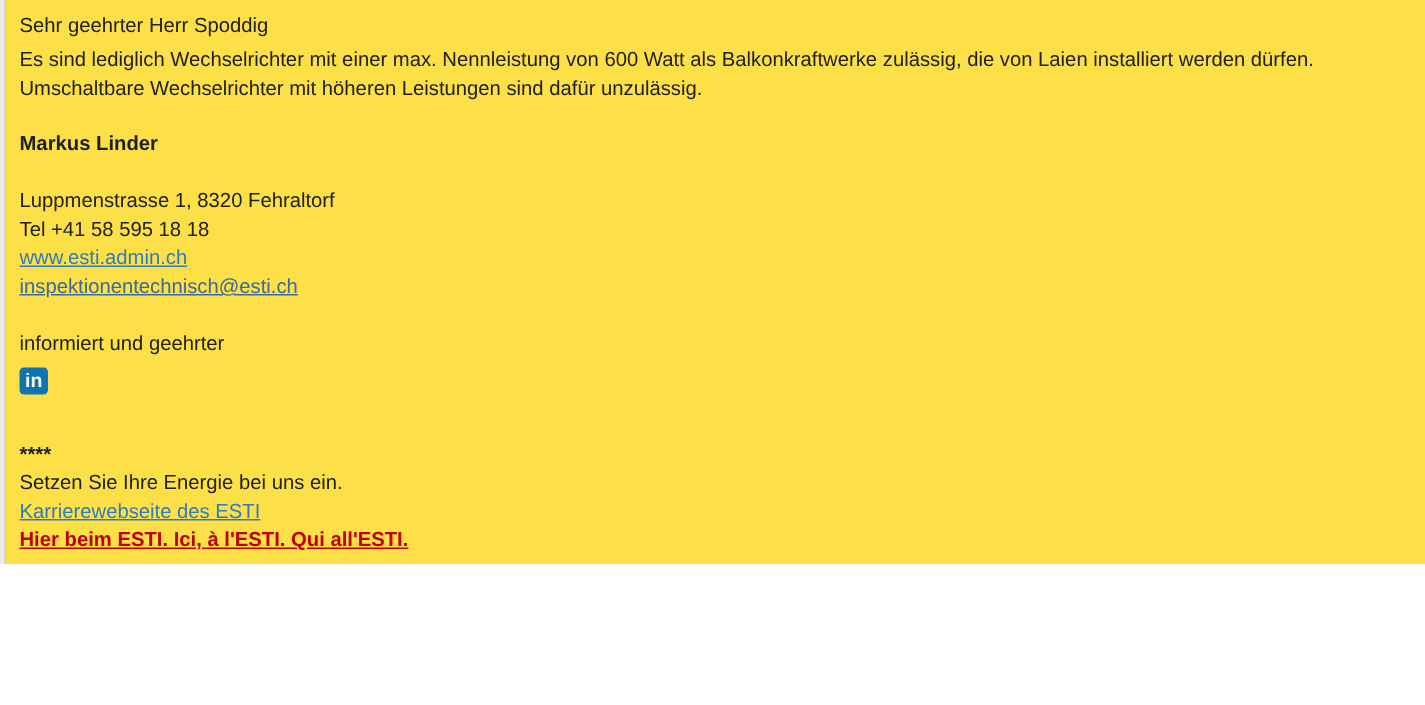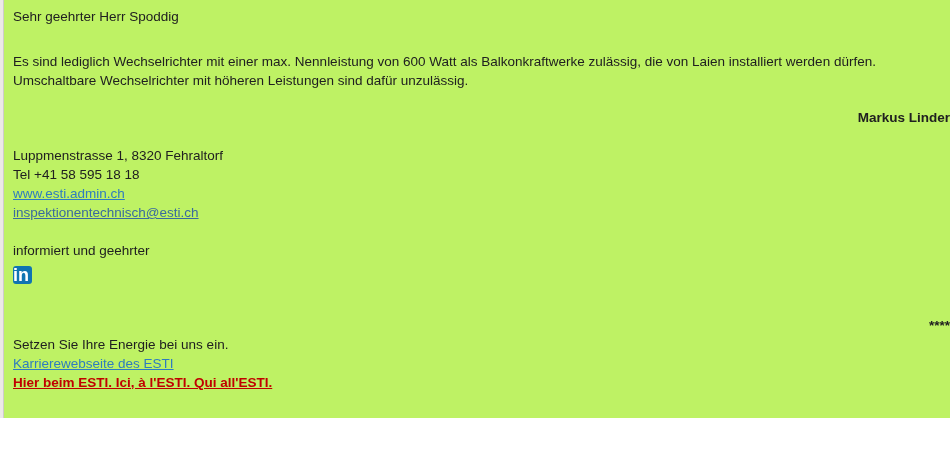--- a/index.html
+++ b/index.html
@@ -1,22 +1,22 @@
 <!DOCTYPE html>
 <html><head>
 <meta charset="utf-8">
 <style>
   * { box-sizing: border-box; }
   html, body { margin: 0; padding: 0; background: #ffffff; }
 
   .page {
     position: relative;
     width: 950px;
-    height: 418px;
-    background: #bef264;
+    height: 376px;
+    background: #fde047;
     overflow: hidden;
     font-family: "Liberation Sans", sans-serif;
     font-size: 13.5px;
     line-height: 19px;
     color: #202020;
   }
 
   .left-strip {
     position: absolute;
     left: 0; top: 0;
@@ -24,23 +24,23 @@
     background: #ece9e7;
     border-right: 1px solid #cfccc9;
   }
 
   .content {
     position: absolute;
     left: 13px; top: 7px; right: 0;
   }
 
   .line { height: 19px; white-space: nowrap; }
-  .bold { font-weight: bold; text-align: right; }
+  .bold { font-weight: bold; }
 
-  .gap15 { margin-top: 26px; }
+  .gap15 { margin-top: 4px; }
   .gap18 { margin-top: 18px; }
   .gap19 { margin-top: 19px; }
   .gap30 { margin-top: 30px; }
   .gap42 { margin-top: 42px; }
   .gap6  { margin-top: 6px; }
 
   a.link {
     color: #2e7cbf;
     text-decoration: underline;
     cursor: pointer;
@@ -54,23 +54,23 @@
     cursor: pointer;
   }
 
   .linkedin-btn {
     display: inline-block;
     width: 19px; height: 18px;
     background: #1074b2;
     border-radius: 3px;
     color: #ffffff;
     font-weight: bold;
-    font-size: 18px;
+    font-size: 13px;
     line-height: 18px;
-    text-align: left;
+    text-align: center;
     cursor: pointer;
     text-decoration: none;
   }
 </style>
 </head>
 <body>
 
 <div class="page">
   <div class="left-strip"></div>
 

